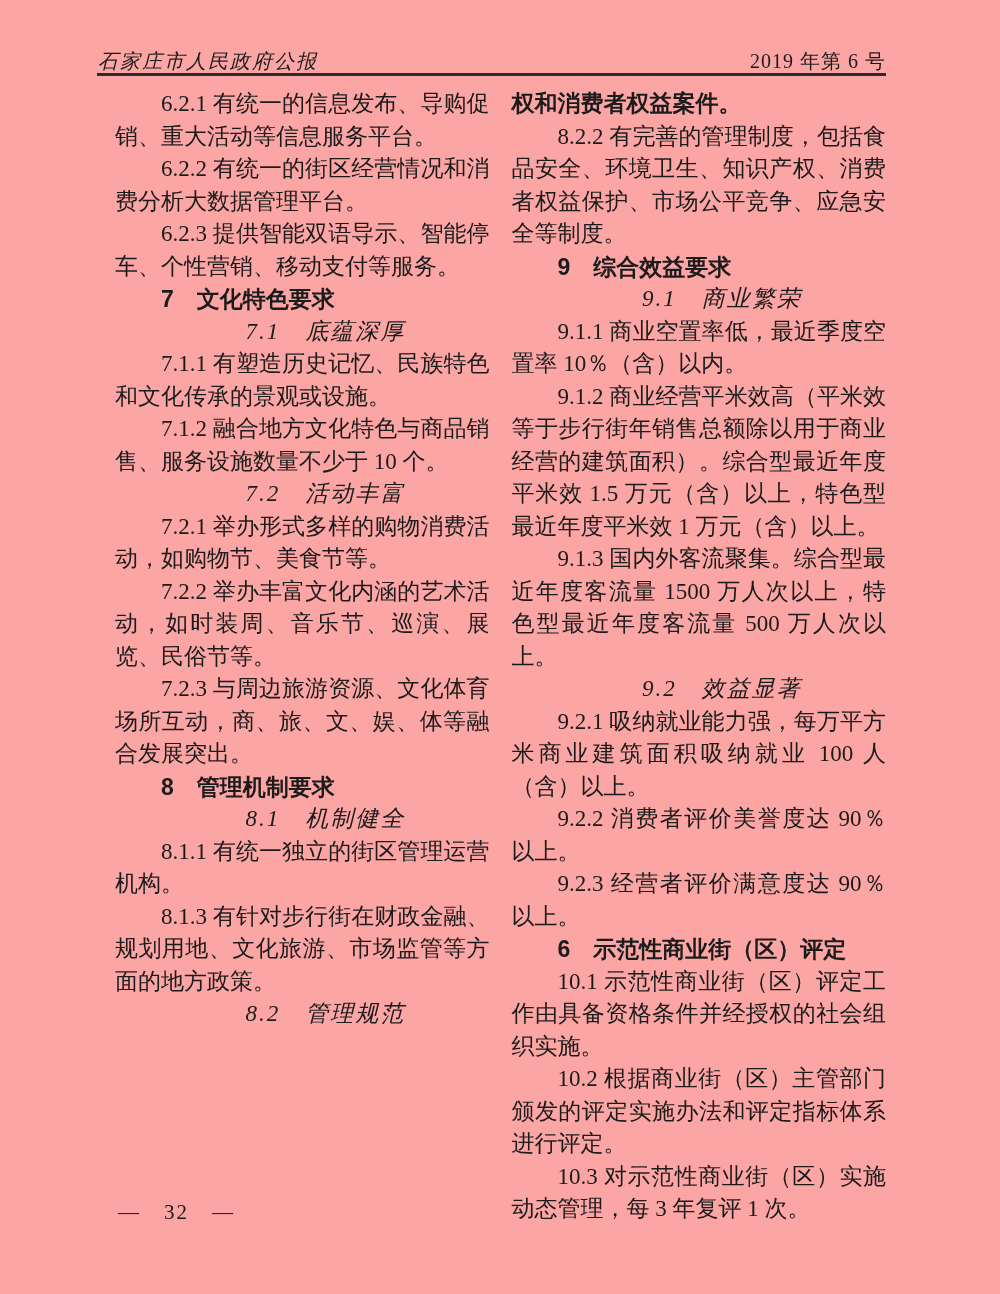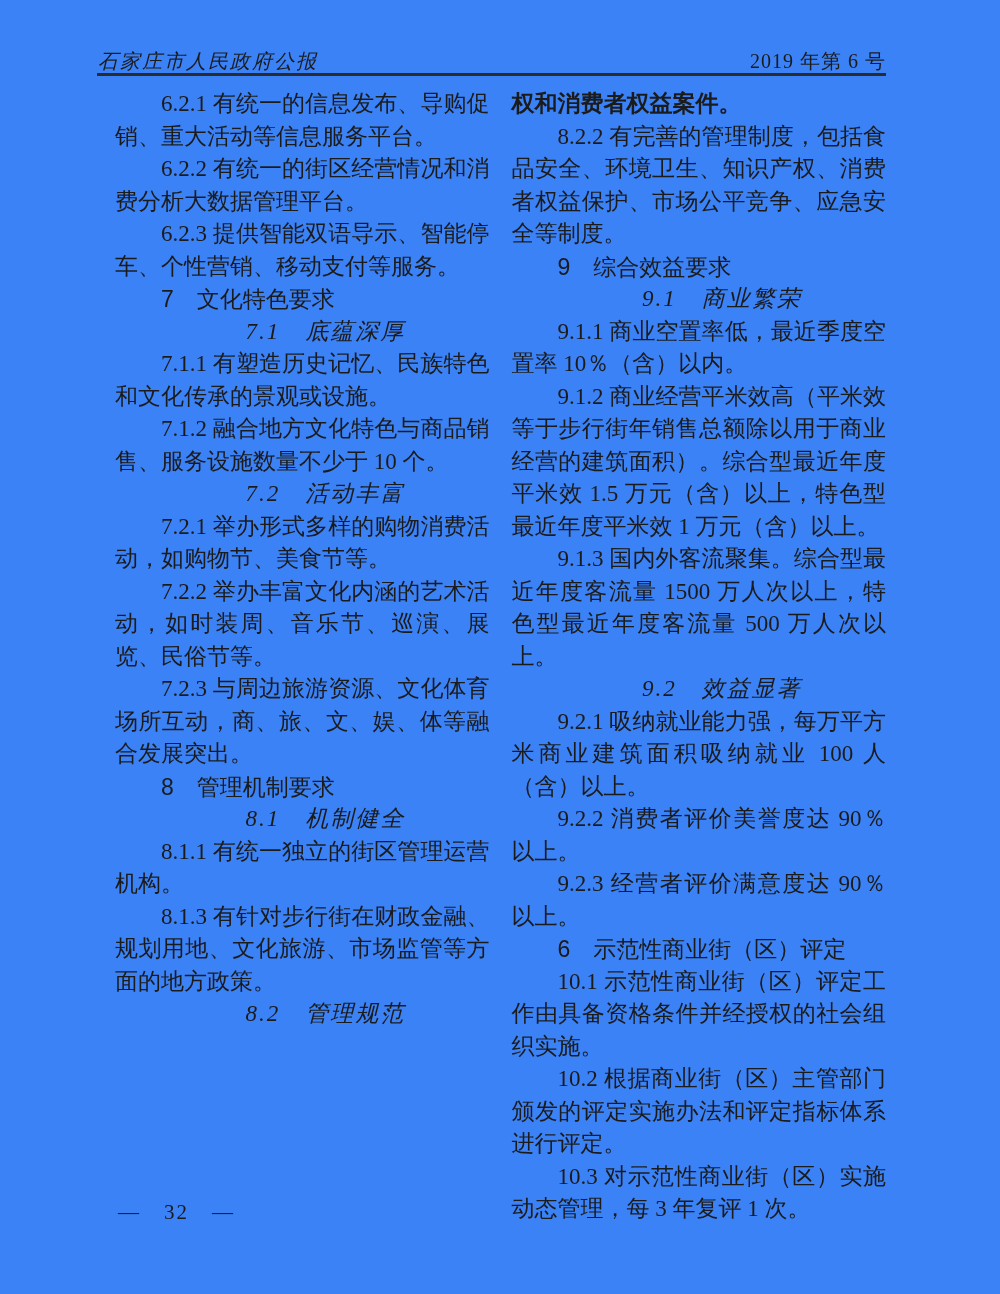--- a/index.html
+++ b/index.html
@@ -4,21 +4,21 @@
 <style>
   html, body {
     margin: 0;
     padding: 0;
     background: #ffffff;
   }
   .page {
     position: relative;
     width: 1000px;
     height: 1294px;
-    background: #3b82f6;
+    background: #fca5a5;
     color: #1b1b1b;
     font-family: "Liberation Serif", serif;
     overflow: hidden;
   }
   
   .header {
     position: absolute;
     top: 48px;
     left: 98px;
     width: 788px;
@@ -62,21 +62,21 @@
   .col p {
     margin: 0;
     text-indent: 2em;
   }
   .col p.cont {
     text-indent: 0;
     font-weight: bold;
   }
   .col p.h1 {
     font-family: "Liberation Sans", sans-serif;
-    font-weight: normal;
+    font-weight: bold;
     text-align: left;
   }
   .col p.h2 {
     font-style: italic;
     letter-spacing: 2px;
     text-align: center;
   }
   
   .footer {
     position: absolute;

